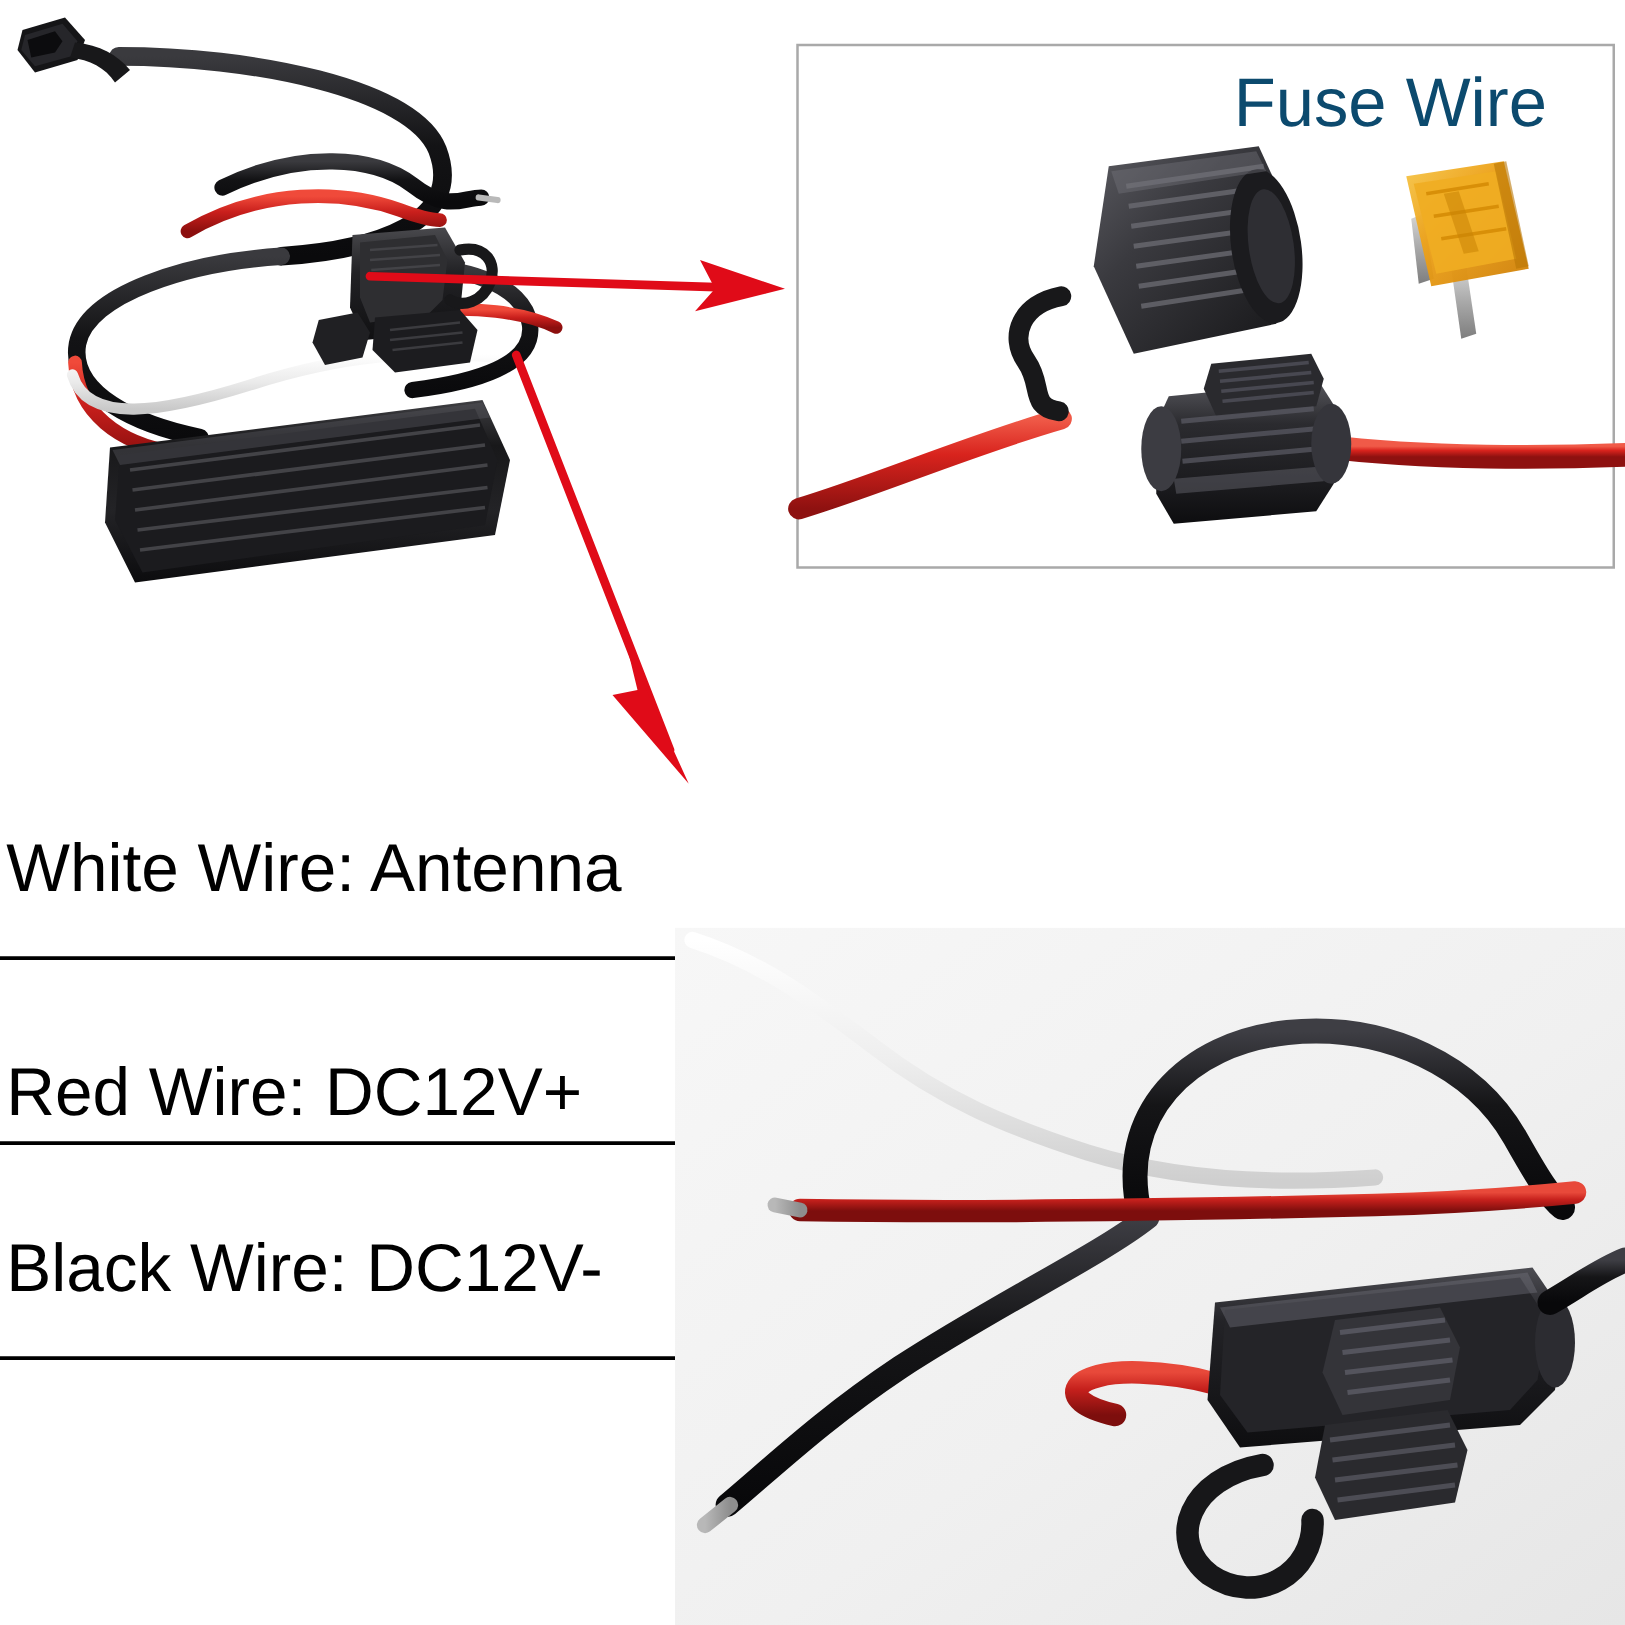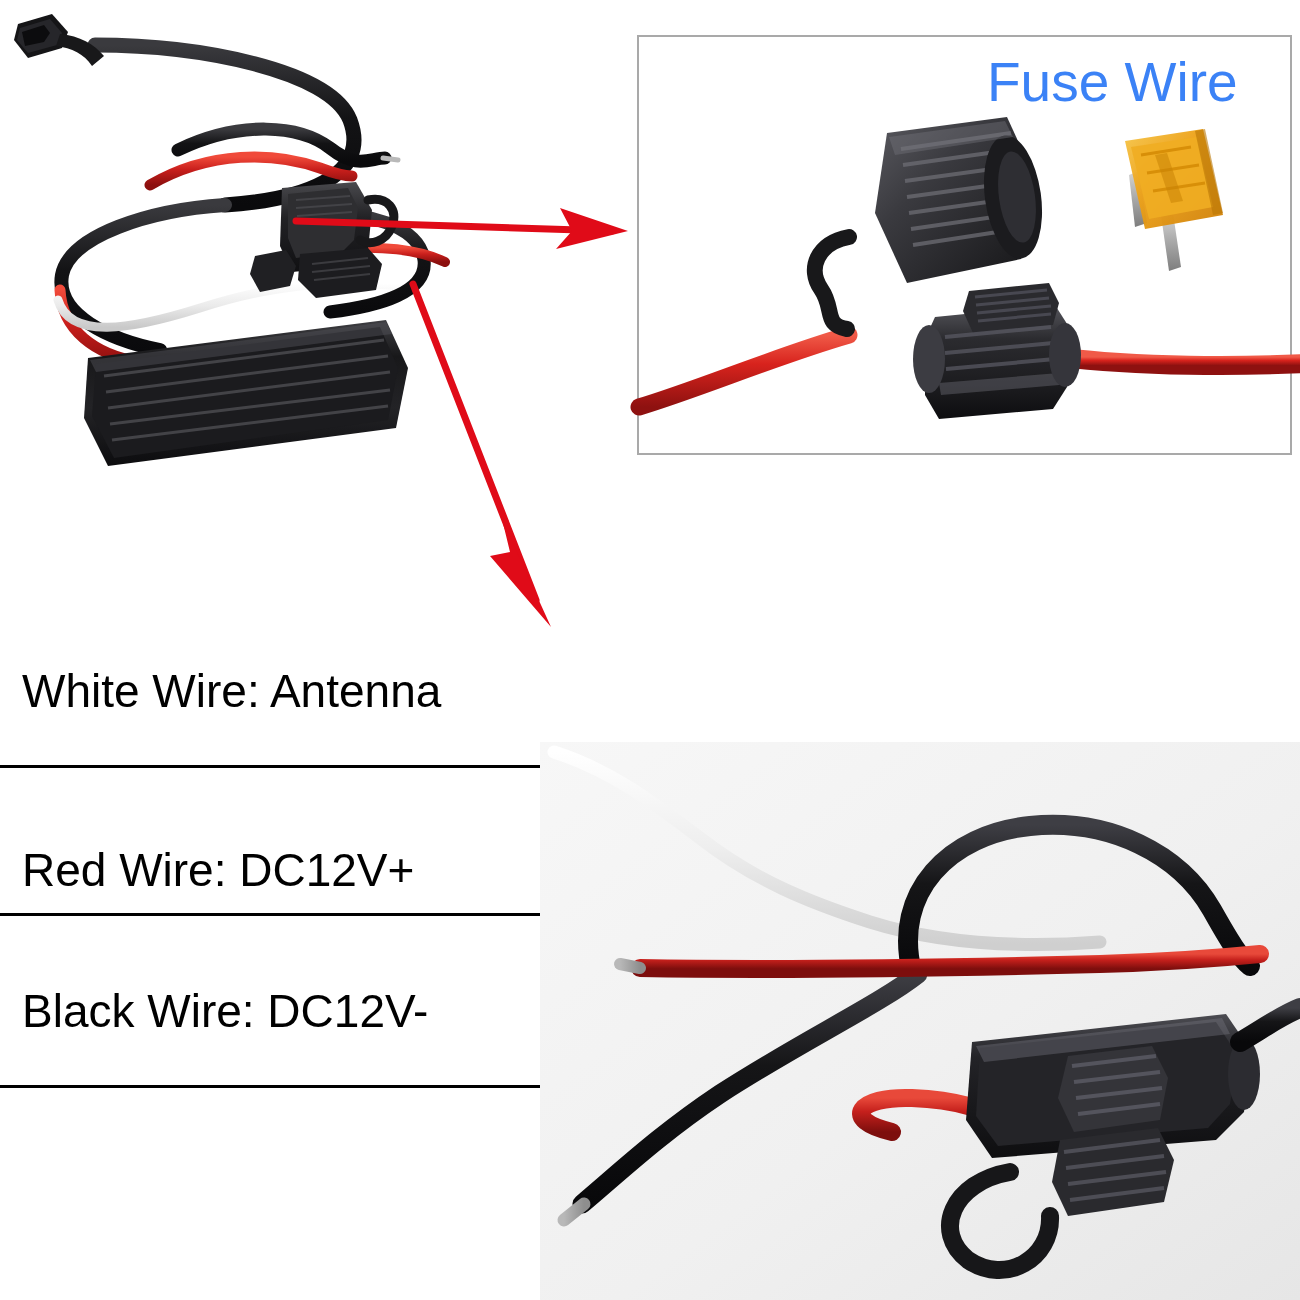--- a/index.html
+++ b/index.html
@@ -43,21 +43,21 @@
     box-sizing: border-box;
     background: #ffffff;
     overflow: visible;
   }
   .fuse-panel-title {
     position: absolute;
     left: 348px;
     top: 18px;
     font-size: 55px;
     line-height: 1;
-    color: #3b82f6;
+    color: #0c4a6e;
     white-space: nowrap;
     letter-spacing: 0px;
   }
   .fuse-panel-art {
     position: absolute;
     left: 0; top: 0;
     width: 655px;
     height: 420px;
     overflow: visible;
   }
@@ -79,22 +79,22 @@
     width: 700px;
     height: 470px;
   }
   .legend-row {
     position: absolute;
     left: 0;
     width: 620px;
   }
   .legend-label {
     position: absolute;
-    left: 22px;
-    font-size: 46px;
+    left: 5px;
+    font-size: 54px;
     line-height: 1;
     color: #000000;
     white-space: nowrap;
   }
   .legend-rule {
     position: absolute;
     left: 0px;
     height: 0;
     border-top: 3px solid #000000;
   }

